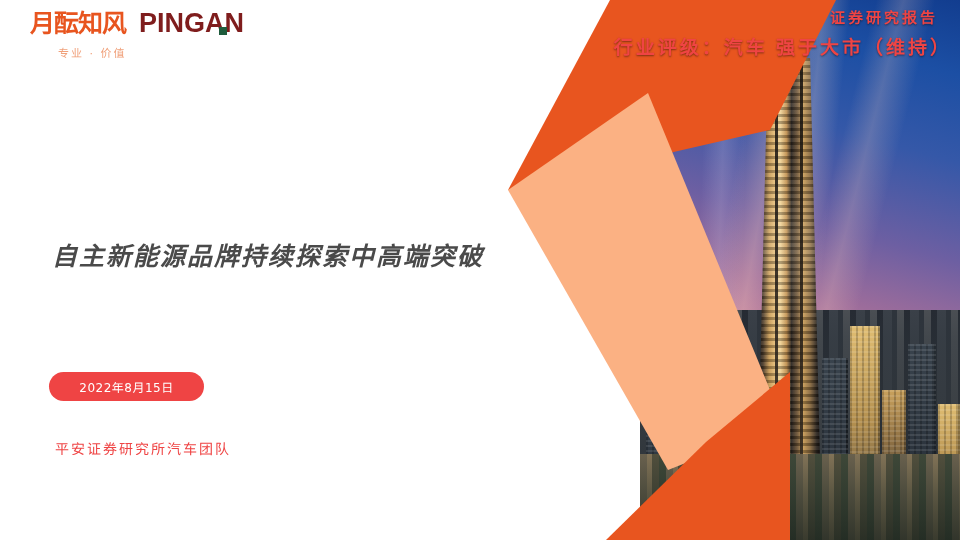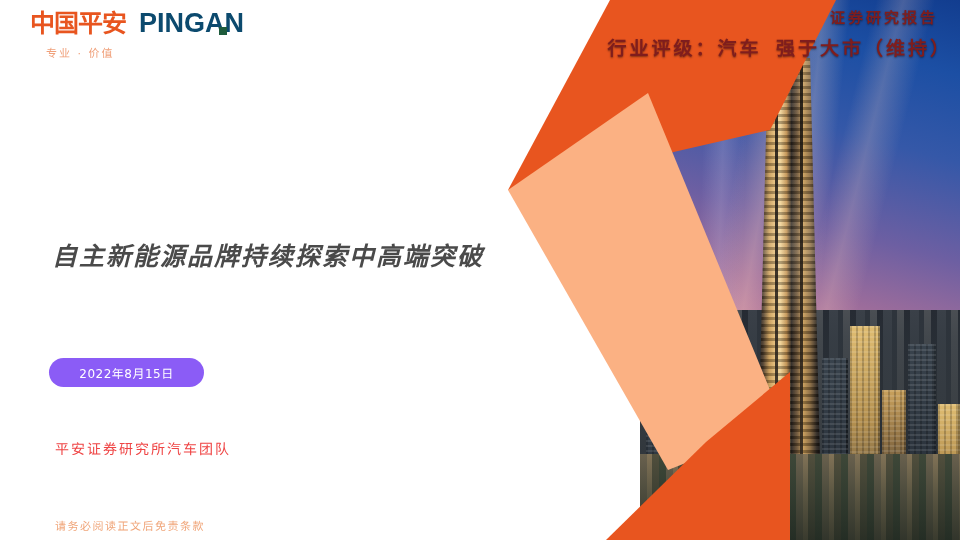--- a/index.html
+++ b/index.html
@@ -191,35 +191,35 @@
     font-weight: bold;
     color: #E8551F;
     letter-spacing: -1px;
     line-height: 1;
   }
   .logo-en {
     position: relative;
     font-family: "Liberation Sans", sans-serif;
     font-size: 27px;
     font-weight: bold;
-    color: #0c4a6e;
+    color: #7f1d1d;
     letter-spacing: 0px;
     line-height: 1;
   }
   .logo-en .dot {
     position: absolute;
     right: 17px;
     bottom: 2px;
     width: 8px;
     height: 8px;
     background: #1E5B3C;
   }
   .logo-tag {
     margin-top: 7px;
-    margin-left: 16px;
+    margin-left: 28px;
     font-family: "DejaVu Sans", "Liberation Sans", sans-serif;
     font-size: 11px;
     color: #F0A07A;
     letter-spacing: 2px;
   }
 
   .title-main {
     position: absolute;
     left: 52px;
     top: 173px;
@@ -240,25 +240,25 @@
     font-weight: bold;
     font-style: italic;
     color: #4A4A4A;
     letter-spacing: 2px;
     white-space: nowrap;
   }
 
   .date-badge {
     position: absolute;
     left: 49px;
-    top: 358px;
+    top: 372px;
     width: 155px;
     height: 29px;
     border-radius: 15px;
-    background: #8b5cf6;
+    background: #ef4444;
     color: #ffffff;
     font-family: "DejaVu Sans", "Liberation Sans", sans-serif;
     font-size: 12px;
     display: flex;
     align-items: center;
     justify-content: center;
     letter-spacing: .5px;
   }
 
   .author {
@@ -282,22 +282,22 @@
     letter-spacing: 1.5px;
     white-space: nowrap;
   }
 
   
   .hdr {
     position: absolute;
     right: 8px;
     top: 6px;
     text-align: right;
-    color: #7f1d1d;
-    font-family: Liberation Mono, monospace;
+    color: #ef4444;
+    font-family: Liberation Sans, sans-serif;
     letter-spacing: 3px;
     text-shadow: 0 1px 2px rgba(0,0,0,.45);
     white-space: nowrap;
   }
   .hdr .l1 {
     font-size: 15px;
     font-weight: bold;
     margin-bottom: 5px;
     padding-right: 14px;
   }
@@ -339,35 +339,34 @@
   </div>
 
   <svg class="shape" viewBox="0 0 960 540">
     <polygon points="610,0 836,0 770,130 508,190" fill="#E8551F"></polygon>
     <polygon points="508,190 648,93 784,424 668,470" fill="#FBB183"></polygon>
     <polygon points="706,442 790,372 790,540 606,540" fill="#E8551F"></polygon>
   </svg>
 
   <div class="logo">
     <div class="logo-row">
-      <span class="logo-cn">中国平安</span>
+      <span class="logo-cn">月酝知风</span>
       <span class="logo-en">
         <span>PINGAN</span>
         <span class="dot"></span>
       </span>
     </div>
     <div class="logo-tag">专业 · 价值</div>
   </div>
 
   <div class="hdr">
     <div class="l1">证券研究报告</div>
     <div class="l2">行业评级：汽车 强于大市（维持）</div>
   </div>
 
   <div class="title-sub">自主新能源品牌持续探索中高端突破</div>
 
   <div class="date-badge">2022年8月15日</div>
 
   <div class="author">平安证券研究所汽车团队</div>
 
-  <div class="disclaimer">请务必阅读正文后免责条款</div>
 
 </div>
 
 </body></html>

